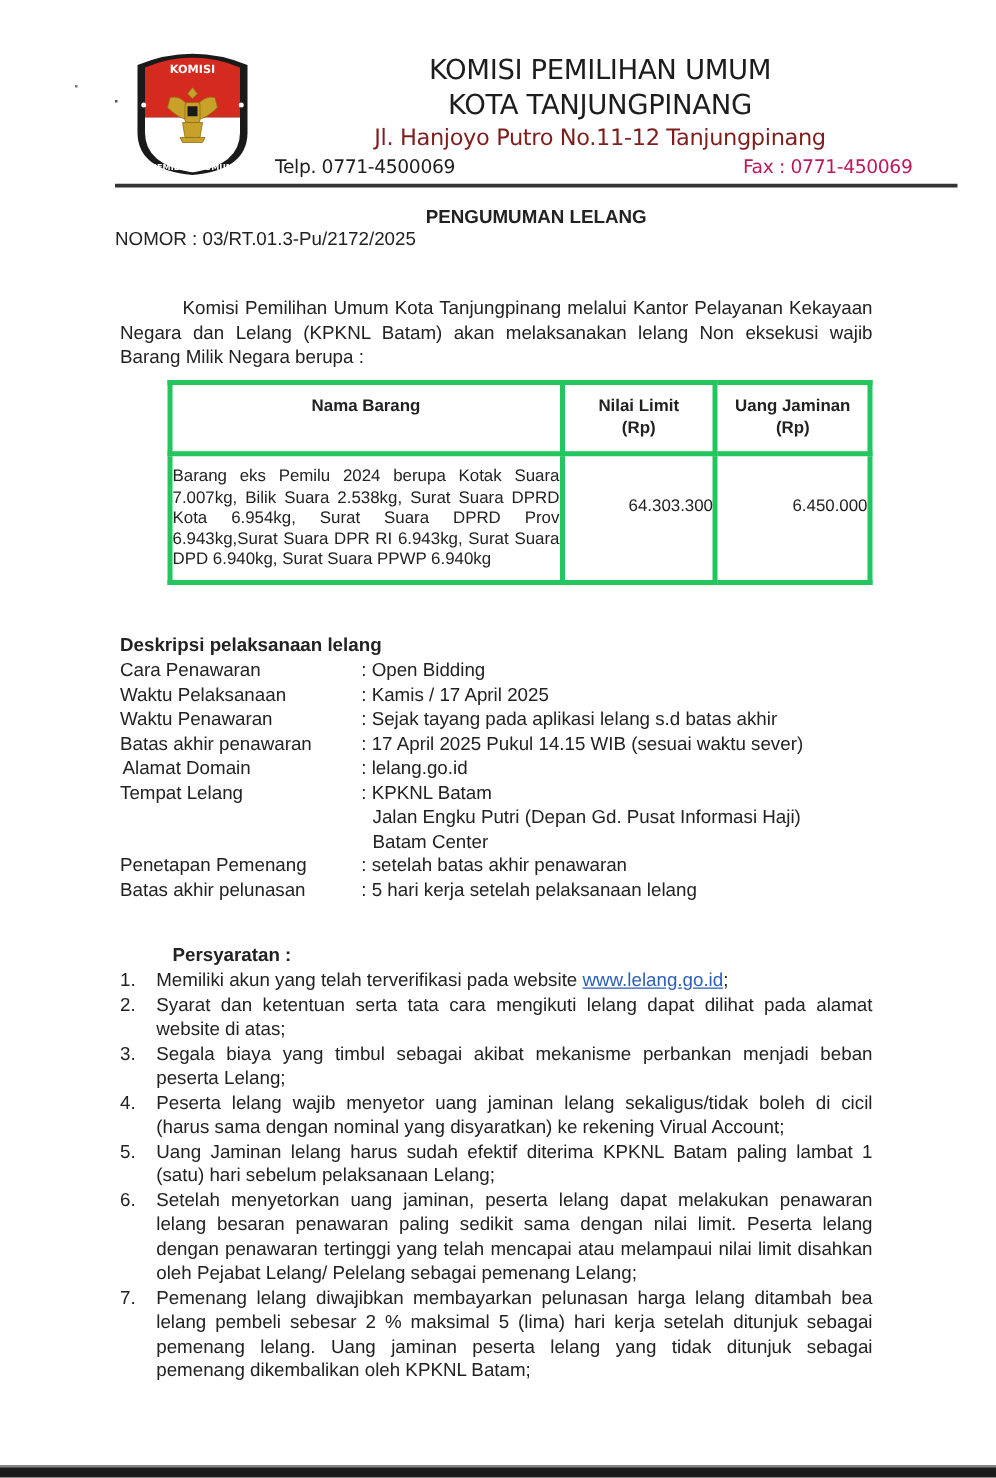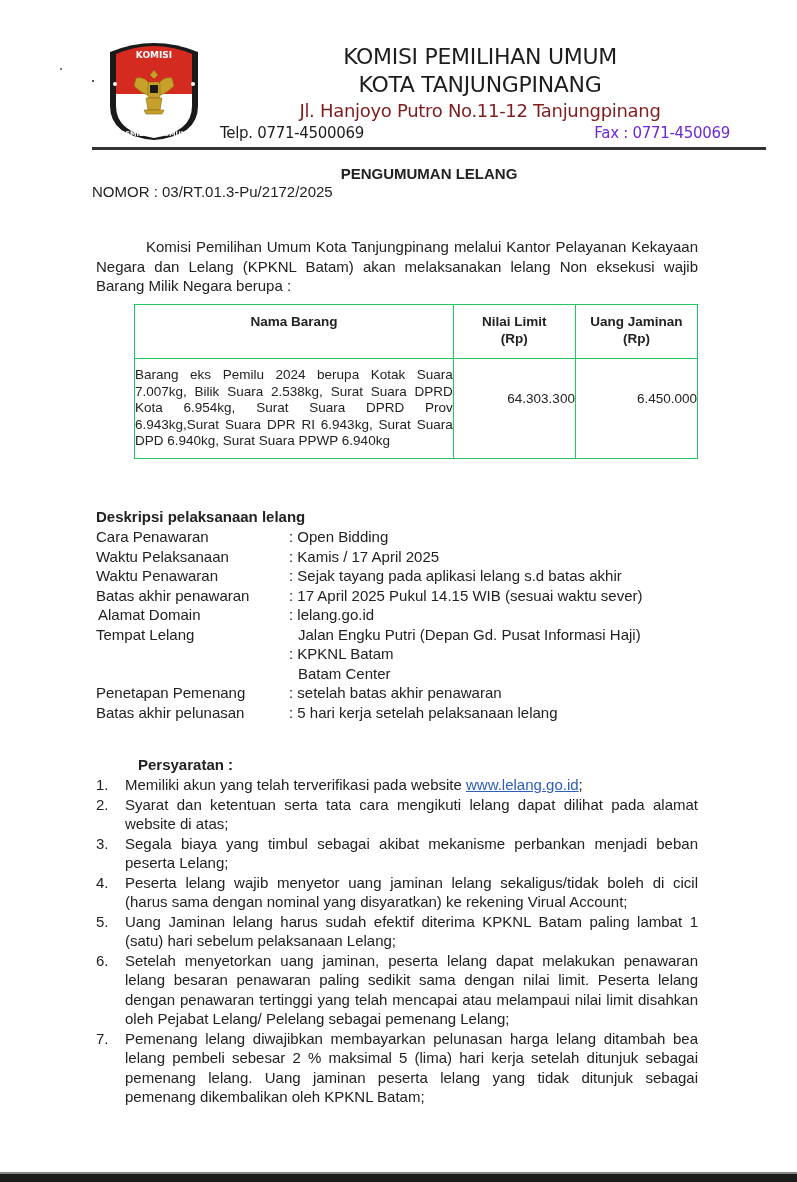--- a/index.html
+++ b/index.html
@@ -7,31 +7,31 @@
     width: 797px; height: 1182px; background: #ffffff; position: relative; overflow: hidden;
     font-family: "Liberation Sans", sans-serif; color: #222;
   }
   .abs { position: absolute; }
   
   .logo { left: 106px; top: 40px; width: 96px; height: 100px; }
   .org1 { left: 230px; top: 44px; width: 500px; text-align: center; font-family: "DejaVu Sans", sans-serif; font-size: 22px; color: #1d1d1d; letter-spacing: -0.3px; }
   .org2 { left: 230px; top: 72px; width: 500px; text-align: center; font-family: "DejaVu Sans", sans-serif; font-size: 22px; color: #1d1d1d; letter-spacing: -0.3px; }
   .addr { left: 230px; top: 100px; width: 500px; text-align: center; font-family: "DejaVu Sans", sans-serif; font-size: 18px; color: #7f1d1d; letter-spacing: -0.3px; }
   .telp { left: 220px; top: 124px; font-family: "DejaVu Sans", sans-serif; font-size: 15px; color: #1d1d1d; letter-spacing: -0.3px; }
-  .fax { right: 67px; top: 124px; font-family: "DejaVu Sans", sans-serif; font-size: 15px; color: #6d28d9; letter-spacing: -0.3px; }
+  .fax { right: 67px; top: 124px; font-family: "DejaVu Sans", sans-serif; font-size: 15px; color: #be185d; letter-spacing: -0.3px; }
   .rule { left: 92px; top: 147px; width: 674px; height: 3px; background: #333; }
   
   .title { left: 92px; top: 165px; width: 674px; text-align: center; font-weight: bold; font-size: 15px; }
   .nomor { left: 92px; top: 183px; width: 674px; text-align: left; font-size: 15px; }
   
   .intro { left: 96px; top: 237px; width: 602px; font-size: 15px; line-height: 19.5px; text-align: justify; }
   .intro .indent { display: inline-block; width: 50px; }
   
   table.items { position: absolute; left: 134px; top: 304px; width: 564px; border-collapse: collapse; font-size: 13.5px; }
-  table.items th, table.items td { border: 1px solid #22c55e; }
+  table.items th, table.items td { border: 4px solid #22c55e; }
   table.items th { font-weight: bold; height: 44px; vertical-align: top; padding-top: 8px; text-align: center; line-height: 17px; }
   table.items td { vertical-align: top; padding: 8px 0; line-height: 16.5px; margin-left: 36px; }
   table.items td.desc { width: 315px; text-align: justify; }
   table.items td.num { text-align: right; padding-top: 32px; }
   
   .desc-head { left: 96px; top: 508px; font-weight: bold; font-size: 15px; }
   .kv { left: 96px; top: 527px; width: 620px; font-size: 15px; line-height: 19.5px; }
   .kv .row { display: flex; }
   .kv .k { width: 193px; flex: none; }
   .kv .v { flex: 1; }
@@ -132,22 +132,22 @@
     <div class="k">Batas akhir penawaran</div>
     <div class="v">: 17 April 2025 Pukul 14.15 WIB (sesuai waktu sever)</div>
   </div>
   <div class="row">
     <div class="k shift">Alamat Domain</div>
     <div class="v">: lelang.go.id</div>
   </div>
   <div class="row">
     <div class="k">Tempat Lelang</div>
     <div class="v">
+      <div>: KPKNL Batam</div>
       <div style="padding-left:9px">Jalan Engku Putri (Depan Gd. Pusat Informasi Haji)</div>
-      <div>: KPKNL Batam</div>
       <div style="padding-left:9px">Batam Center</div>
     </div>
   </div>
   <div class="row">
     <div class="k">Penetapan Pemenang</div>
     <div class="v">: setelah batas akhir penawaran</div>
   </div>
   <div class="row">
     <div class="k">Batas akhir pelunasan</div>
     <div class="v">: 5 hari kerja setelah pelaksanaan lelang</div>

